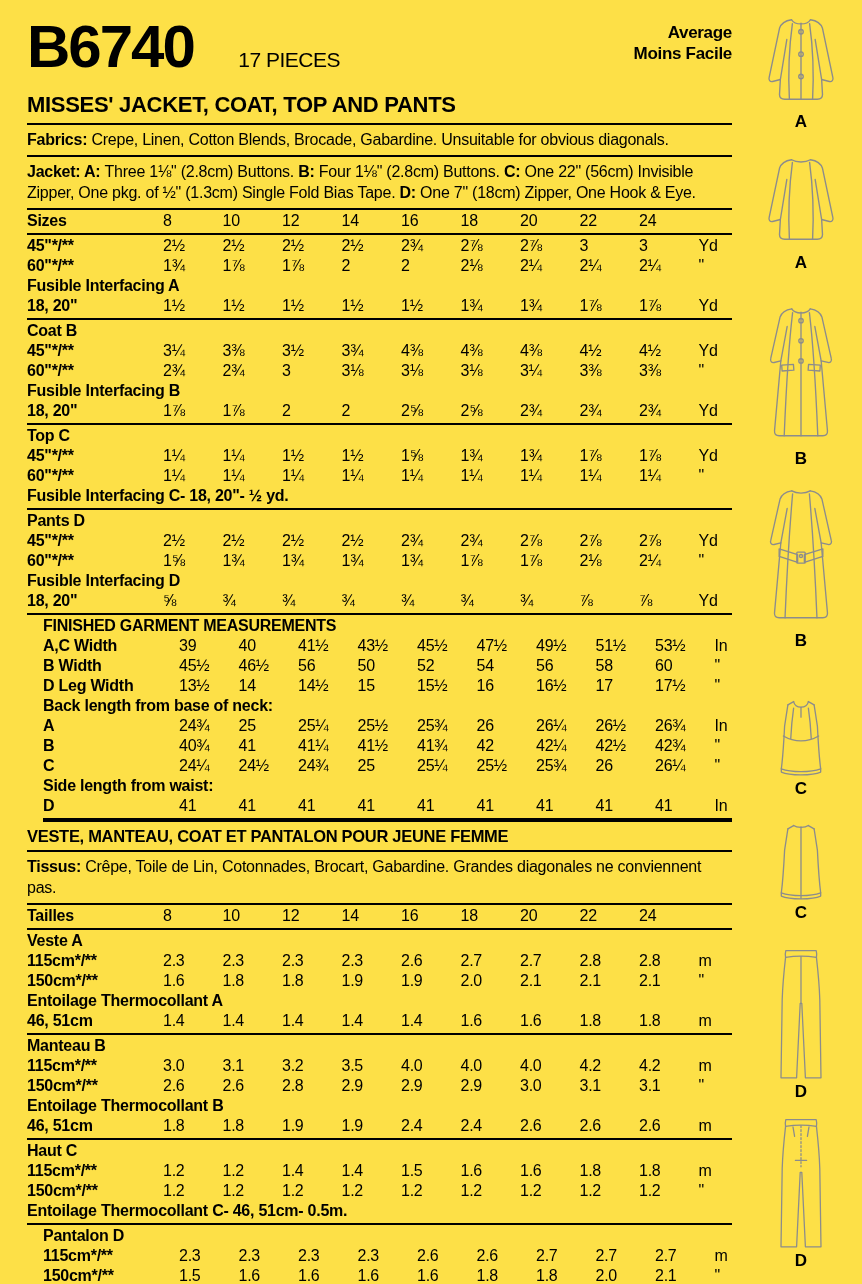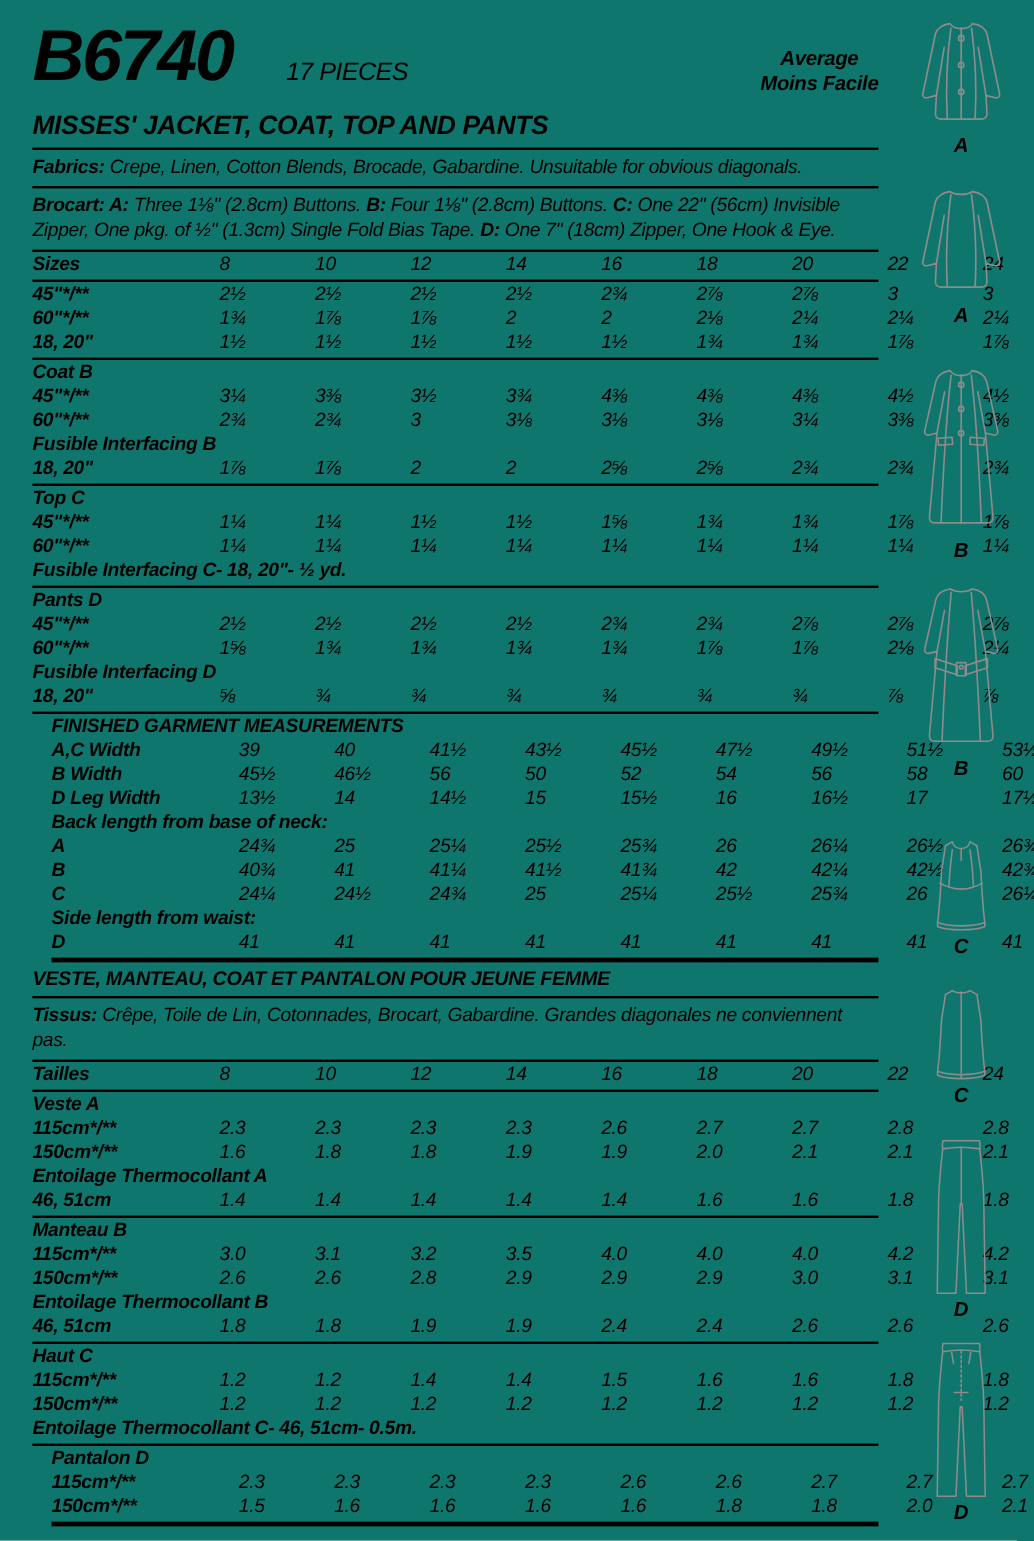--- a/index.html
+++ b/index.html
@@ -1,35 +1,35 @@
 <!DOCTYPE html>
 <html><head>
 <meta charset="utf-8">
 <style>
   html,body{margin:0;padding:0;background:#fff;}
   body{width:862px;height:1284px;color:#000;
        font-family:"Liberation Sans","DejaVu Sans",sans-serif;
        -webkit-font-smoothing:antialiased;}
-  .page{position:relative;width:862px;height:1284px;overflow:hidden;background:#0f766e;font-style:italic;}
+  .page{position:relative;width:862px;height:1284px;overflow:hidden;background:#fde047;}
   .main{position:absolute;left:27px;top:8px;width:705px;}
   .b{font-weight:bold;text-align:center;}
 
   
   .masthead{position:relative;height:84px;}
   .patno{font-size:60px;font-weight:bold;letter-spacing:-2px;line-height:78px;display:inline-block;}
   .pieces{display:inline-block;font-size:21px;letter-spacing:-0.5px;margin-left:40px;vertical-align:baseline;}
-  .difficulty{position:absolute;right:0;top:30px;text-align:center;font-weight:bold;font-size:17px;line-height:21px;letter-spacing:-0.3px;}
+  .difficulty{position:absolute;right:0;top:14px;text-align:right;font-weight:bold;font-size:17px;line-height:21px;letter-spacing:-0.3px;}
 
   .titleblock{font-weight:bold;font-size:22px;letter-spacing:-0.3px;padding:0 0 5px 0;border-bottom:2.5px solid #000;}
   .textline{font-size:16px;letter-spacing:-0.25px;line-height:21px;padding:4px 0 5px 0;border-bottom:2.5px solid #000;}
 
   
   .tsection{border-bottom:2.5px solid #000;padding:1px 0 2px 0;}
   .tsection.heavy{border-bottom:4px solid #000;margin-left:16px;}
-  .trow{line-height:20px;min-height:20px;font-size:16px;letter-spacing:-0.25px;gap:20px;}
+  .trow{line-height:20px;min-height:20px;font-size:16px;letter-spacing:-0.25px;}
   .theading{font-weight:bold;}
   .tdata{display:grid;grid-template-columns:136px repeat(9,59.5px) 1fr;}
   .tlabel{font-weight:bold;white-space:nowrap;}
   .tcell{white-space:nowrap;}
   .tunit{white-space:nowrap;}
 
   .frheading{font-weight:bold;font-size:16.5px;letter-spacing:-0.3px;padding:5px 0 4px 0;border-bottom:2.5px solid #000;}
 
   
   .figures{position:absolute;left:744px;top:0;width:114px;}
@@ -57,21 +57,21 @@
       <div class="difficulty">
         <div>Average</div>
         <div>Moins Facile</div>
       </div>
     </div>
 
     <div class="titleblock">MISSES' JACKET, COAT, TOP AND PANTS</div>
 
     <div class="textline"><span class="b">Fabrics:</span><span> Crepe, Linen, Cotton Blends, Brocade, Gabardine. Unsuitable for obvious diagonals.</span></div>
 
-    <div class="textline"><span class="b">Brocart: A: </span><span>Three 1⅛" (2.8cm) Buttons. </span><span class="b">B: </span><span>Four 1⅛" (2.8cm) Buttons. </span><span class="b">C: </span><span>One 22" (56cm) Invisible Zipper, One pkg. of ½" (1.3cm) Single Fold Bias Tape. </span><span class="b">D: </span><span>One 7" (18cm) Zipper, One Hook &amp; Eye.</span></div>
+    <div class="textline"><span class="b">Jacket: A: </span><span>Three 1⅛" (2.8cm) Buttons. </span><span class="b">B: </span><span>Four 1⅛" (2.8cm) Buttons. </span><span class="b">C: </span><span>One 22" (56cm) Invisible Zipper, One pkg. of ½" (1.3cm) Single Fold Bias Tape. </span><span class="b">D: </span><span>One 7" (18cm) Zipper, One Hook &amp; Eye.</span></div>
 
     <div>
         <div class="tsection">
           <div class="trow tdata">
             <div class="tlabel">Sizes</div>
             <div class="tcell">8</div>
             <div class="tcell">10</div>
             <div class="tcell">12</div>
             <div class="tcell">14</div>
             <div class="tcell">16</div>
@@ -102,20 +102,21 @@
             <div class="tcell">1⅞</div>
             <div class="tcell">1⅞</div>
             <div class="tcell">2</div>
             <div class="tcell">2</div>
             <div class="tcell">2⅛</div>
             <div class="tcell">2¼</div>
             <div class="tcell">2¼</div>
             <div class="tcell">2¼</div>
             <div class="tunit">"</div>
           </div>
+          <div class="trow theading">Fusible Interfacing A</div>
           <div class="trow tdata">
             <div class="tlabel">18, 20"</div>
             <div class="tcell">1½</div>
             <div class="tcell">1½</div>
             <div class="tcell">1½</div>
             <div class="tcell">1½</div>
             <div class="tcell">1½</div>
             <div class="tcell">1¾</div>
             <div class="tcell">1¾</div>
             <div class="tcell">1⅞</div>

